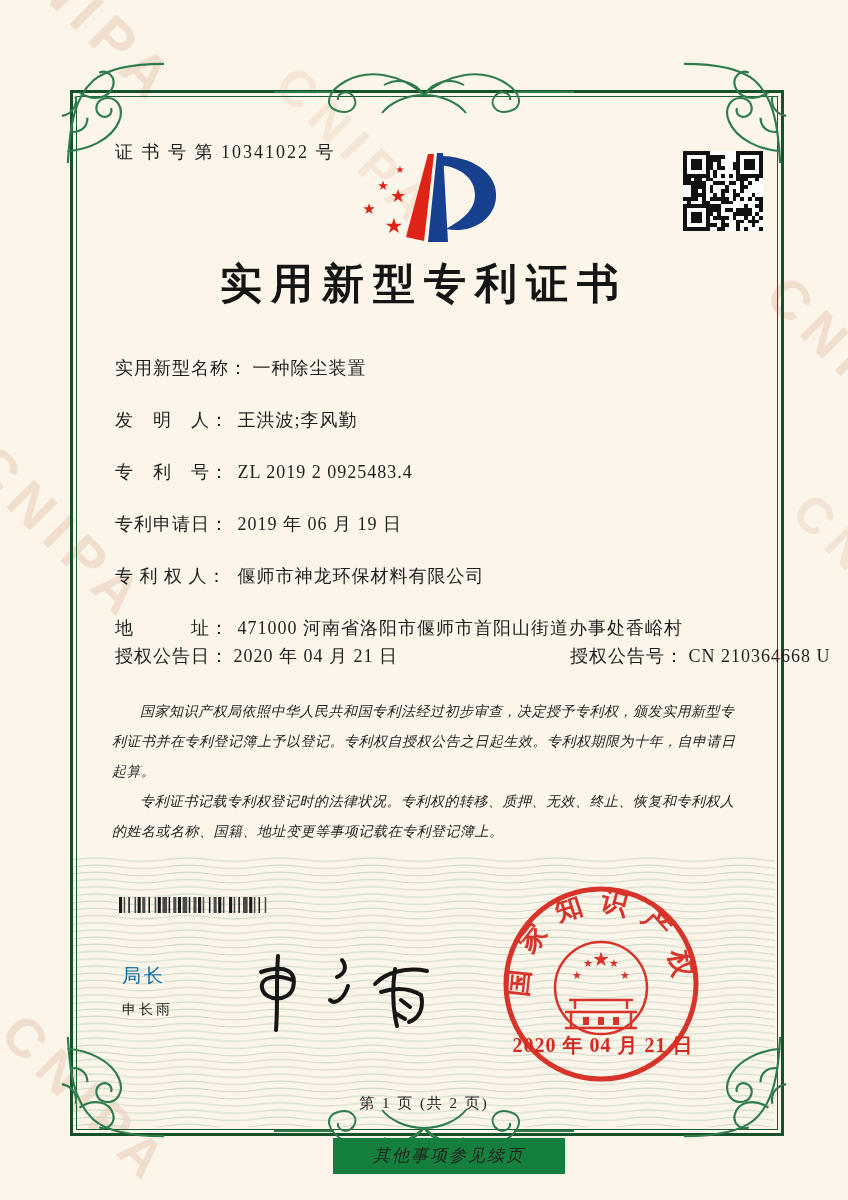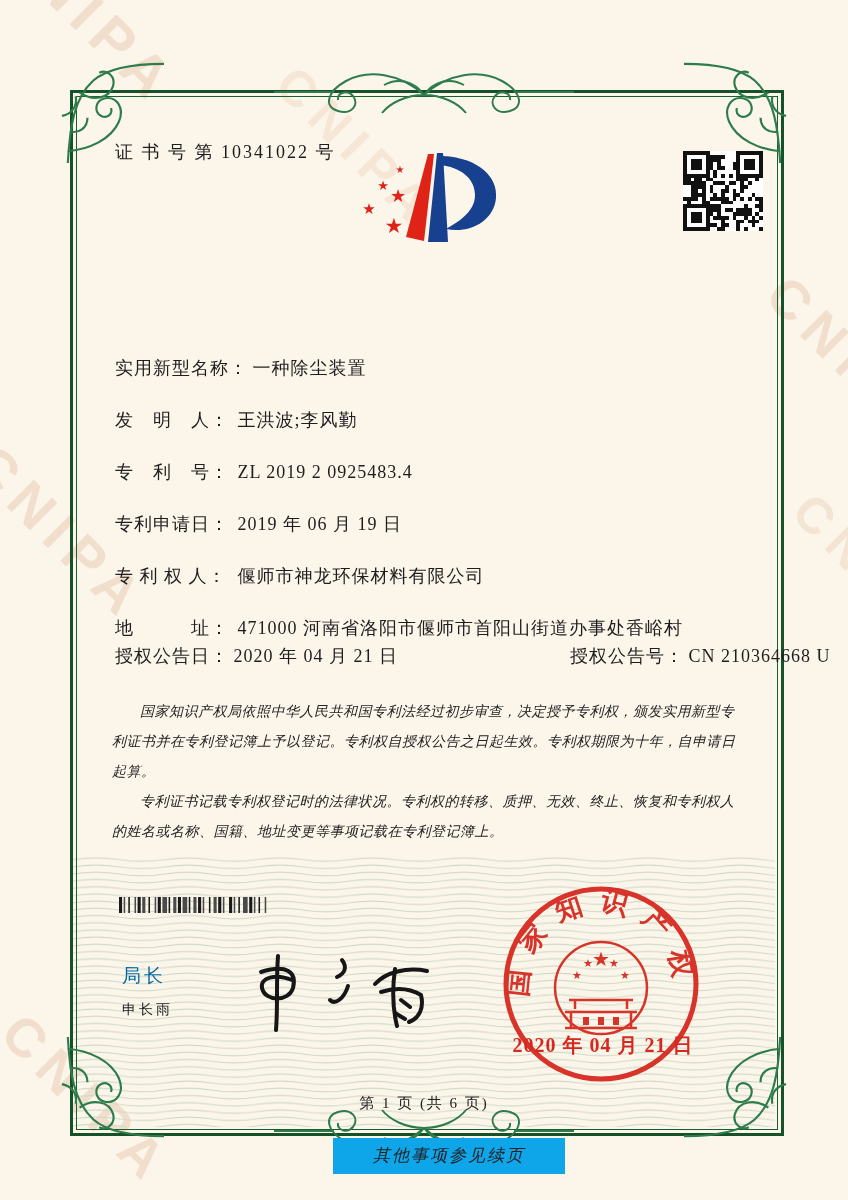--- a/index.html
+++ b/index.html
@@ -51,21 +51,21 @@
 
   
   #seal{position:absolute;left:499px;top:882px;opacity:.94;}
   #seal-date{position:absolute;left:500px;top:1032px;width:206px;text-align:center;
              font-size:20px;font-weight:bold;color:#d6281f;letter-spacing:1px;white-space:nowrap;}
 
   
   #page-footer{position:absolute;left:70px;top:1094px;width:708px;text-align:center;
                font-size:15px;color:#222;letter-spacing:2px;}
   #cont-note{position:absolute;left:333px;top:1138px;width:232px;height:36px;line-height:36px;
-             background:#0ea5e9;text-align:center;font-style:italic;font-size:17px;
+             background:#15803d;text-align:center;font-style:italic;font-size:17px;
              color:#222;letter-spacing:2px;box-shadow:0 0 2px rgba(0,0,0,.05);}
 </style>
 </head>
 <body>
 
 <div id="page">
 
   <span class="wm" style="left:-25px;top:-20px;font-size:58px;">CNIPA</span>
   <span class="wm" style="left:255px;top:118px;font-size:50px;color:rgba(231,203,178,.35);">CNIPA</span>
   <span class="wm" style="left:745px;top:330px;font-size:54px;">CNIPA</span>
@@ -299,20 +299,21 @@
       <rect x="1" y="1" width="5" height="5" fill="#fff"></rect>
       <rect x="2" y="2" width="3" height="3" fill="#111"></rect>
       <rect x="14" y="0" width="7" height="7" fill="#111"></rect>
       <rect x="15" y="1" width="5" height="5" fill="#fff"></rect>
       <rect x="16" y="2" width="3" height="3" fill="#111"></rect>
       <rect x="0" y="14" width="7" height="7" fill="#111"></rect>
       <rect x="1" y="15" width="5" height="5" fill="#fff"></rect>
       <rect x="2" y="16" width="3" height="3" fill="#111"></rect>
     </svg>
 
+  <div id="title">实用新型专利证书</div>
 
   <div class="frow" style="top:356px;">
     <span class="flabel">实用新型名称：</span>
     <span class="fvalue">一种除尘装置</span>
   </div>
   <div class="frow" style="top:408px;">
     <span class="flabel">发　明　人：</span>
     <span class="fvalue">王洪波;李风勤</span>
   </div>
   <div class="frow" style="top:460px;">
@@ -414,16 +415,16 @@
       </g>
       <g stroke="none">
         <rect x="84" y="135" width="6" height="8"></rect>
         <rect x="99" y="135" width="6" height="8"></rect>
         <rect x="114" y="135" width="6" height="8"></rect>
       </g>
     </g>
   </svg>
   <div id="seal-date">2020 年 04 月 21 日</div>
 
-  <div id="page-footer">第 1 页 (共 6 页)</div>
+  <div id="page-footer">第 1 页 (共 2 页)</div>
   <div id="cont-note">其他事项参见续页</div>
 
 </div>
 
 </body></html>

